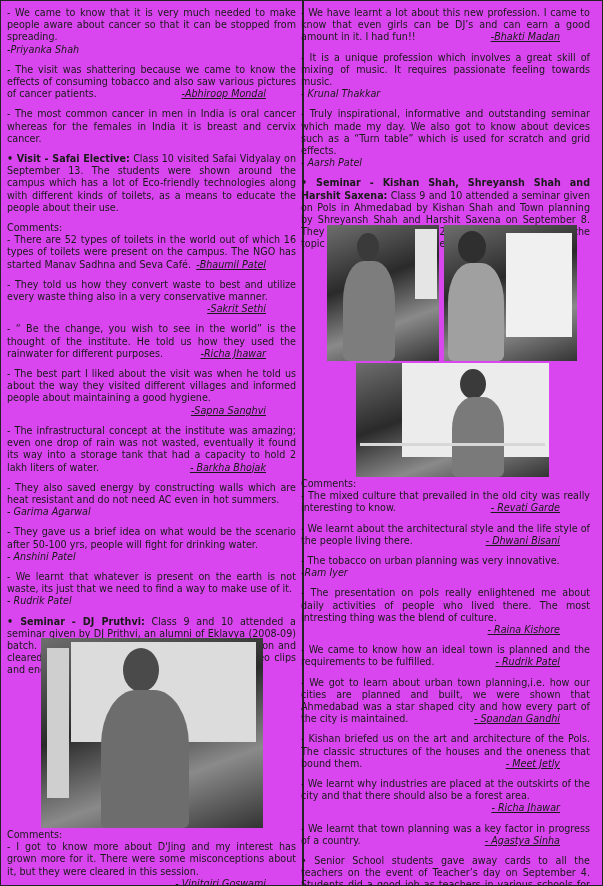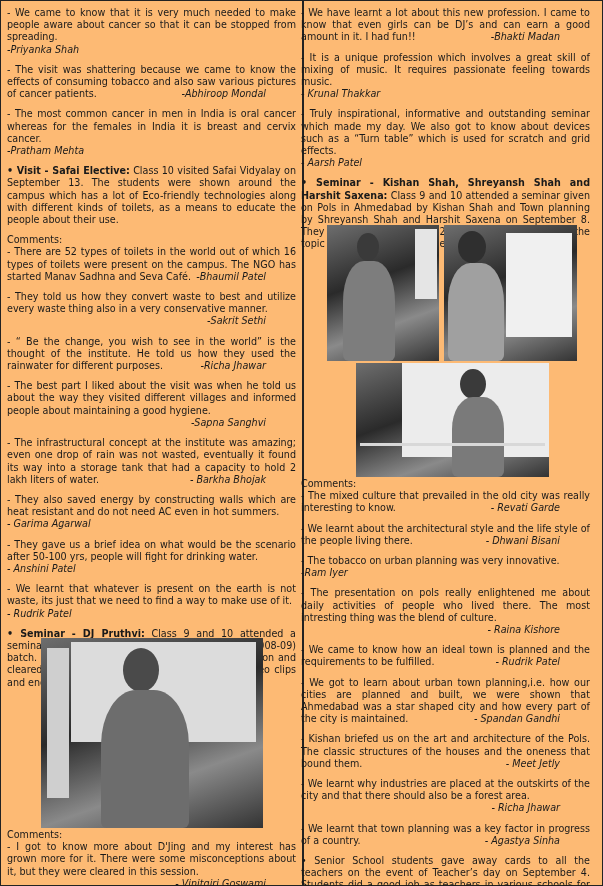--- a/index.html
+++ b/index.html
@@ -1,28 +1,28 @@
 <!DOCTYPE html>
 <html><head>
 <meta charset="utf-8">
 <style>
   html, body { margin: 0; padding: 0; background: #ffffff; }
   body { width: 603px; height: 886px; overflow: hidden; position: relative; }
   .page {
     position: absolute; left: 0; top: 0; width: 601px; height: 884px;
-    border: 1px solid #222; background: #fdba74;
+    border: 1px solid #222; background: #d946ef;
     font-family: "DejaVu Sans", sans-serif; color: #1a1a1a;
   }
   .divider { position: absolute; left: 301px; top: 0; width: 1.5px; height: 884px; background: #222; }
   .col { position: absolute; top: 6px; width: 289px; font-size: 9.6px; line-height: 12.2px; }
   .col.left { left: 6px; }
   .col.right { left: 300px; }
   .item { margin: 0 0 8px 0; text-align: justify; }
   .auth-right { display: block; text-align: left; padding-right: 30px; font-style: italic; }
-  .auth-inline { float: right; padding-right: 30px; font-style: italic; }
+  .auth-inline { float: right; padding-right: 30px; font-style: italic; text-decoration: underline; }
   .clear::after { content: ""; display: block; clear: both; }
   .head { font-weight: bold; }
   .comments-label { margin: 0; }
   .photo {
     background: linear-gradient(160deg, #6e6e6e 0%, #2a2a2a 40%, #8a8a8a 70%, #333 100%);
     position: relative; overflow: hidden;
   }
   .photo .board { position: absolute; background: #e9e9e9; }
   .photo .figure { position: absolute; background: #7a7a7a; border-radius: 40% 40% 6px 6px; }
   .photo .head-shape { position: absolute; background: #555; border-radius: 50%; }
@@ -41,21 +41,20 @@
     <div class="item">
       <span>- We came to know that it is very much needed to make people aware about cancer so that it can be stopped from spreading.</span>
       <span class="auth-right">-Priyanka Shah</span>
     </div>
     <div class="item clear">
       <span>- The visit was shattering because we came to know the effects of consuming tobacco and also saw various pictures of cancer patients.</span>
       <span class="auth-inline">-Abhiroop Mondal</span>
     </div>
     <div class="item">
       <span>- The most common cancer in men in India is oral cancer whereas for the females in India it is breast and cervix cancer.</span>
-      <span class="auth-right">-Pratham Mehta</span>
     </div>
 
     <div class="item">
       <span class="head">• Visit - Safai Elective:</span><span> Class 10 visited Safai Vidyalay on September 13. The students were shown around the campus which has a lot of Eco-friendly technologies along with different kinds of toilets, as a means to educate the people about their use.</span>
     </div>
     <div class="comments-label">Comments:</div>
     <div class="item clear">
       <span>- There are 52 types of toilets in the world out of which 16 types of toilets were present on the campus. The NGO has started Manav Sadhna and Seva Café.</span>
       <span class="auth-inline">-Bhaumil Patel</span>
     </div>

